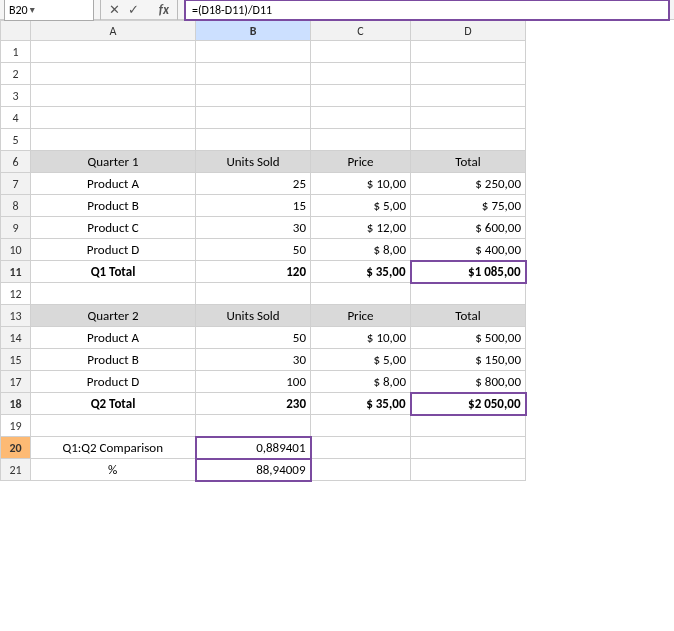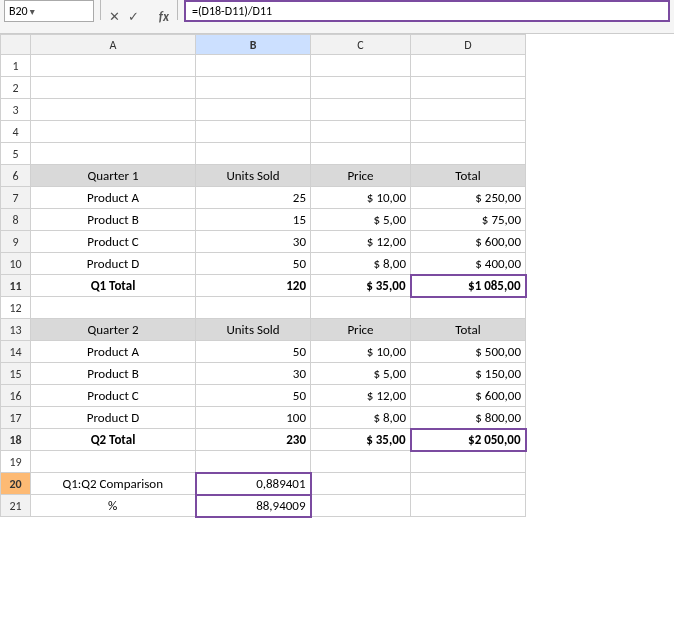--- a/index.html
+++ b/index.html
@@ -8,21 +8,22 @@
       font-size: 13px;
       background: #fff;
       width: 674px;
       height: 631px;
       overflow: hidden;
     }
 
     
     .formula-bar {
       display: flex;
-      height: 34px;
+      align-items: center;
+      height: 20px;
       border-bottom: 1px solid #ccc;
       background: #f5f5f5;
       padding: 0 4px;
       gap: 4px;
     }
     .name-box {
       width: 90px;
       height: 22px;
       border: 1px solid #aaa;
       background: white;
@@ -301,27 +302,20 @@
       </tr>
 
       <tr>
         <td class="row-header">15</td>
         <td class="col-A left">Product B</td>
         <td class="col-B num">30</td>
         <td class="col-C num">$ 5,00</td>
         <td class="col-D num">$ 150,00</td>
       </tr>
 
-      <tr>
-        <td class="row-header">16</td>
-        <td class="col-A left">Product C</td>
-        <td class="col-B num">50</td>
-        <td class="col-C num">$ 12,00</td>
-        <td class="col-D num">$ 600,00</td>
-      </tr>
 
       <tr>
         <td class="row-header">17</td>
         <td class="col-A left">Product D</td>
         <td class="col-B num">100</td>
         <td class="col-C num">$ 8,00</td>
         <td class="col-D num">$ 800,00</td>
       </tr>
 
       <tr class="total-row">

